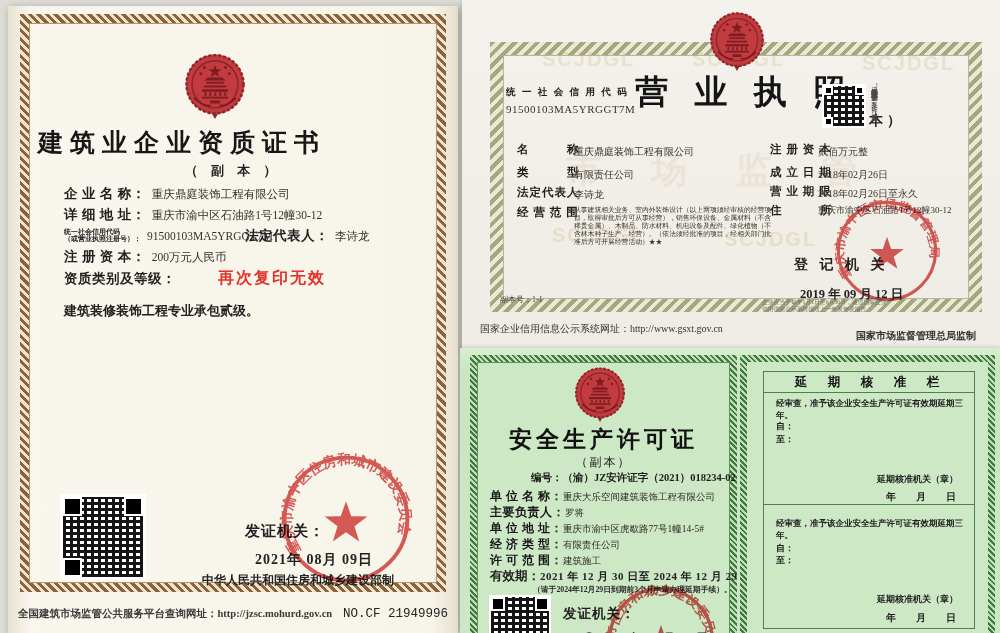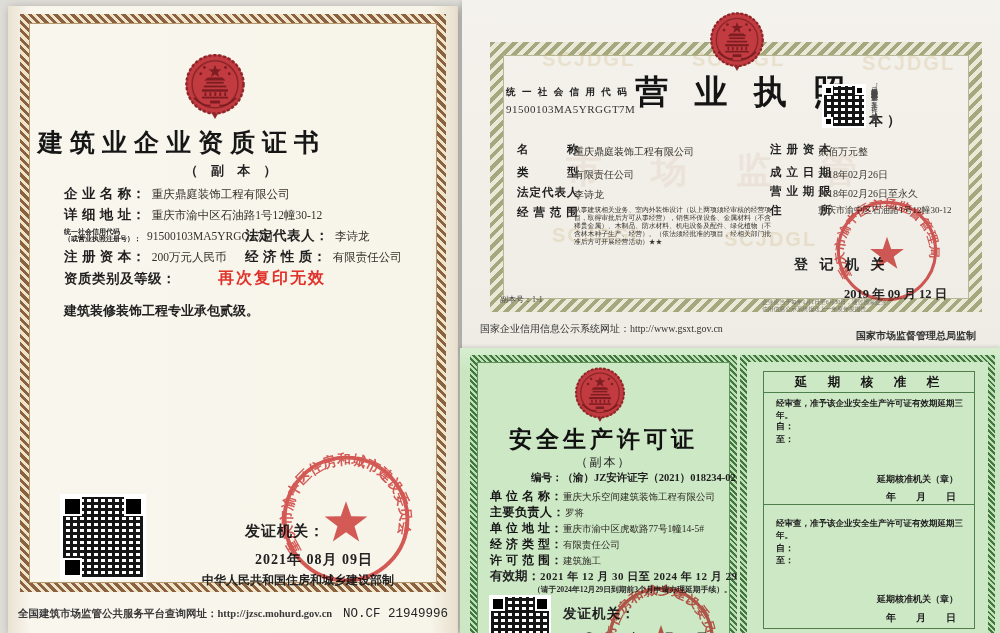--- a/index.html
+++ b/index.html
@@ -64,21 +64,21 @@
     font-size:14px;font-weight:bold;letter-spacing:4px;}
   .bl-qr{left:360px;top:84px;width:44px;height:44px;}
   .bl-qrnote{position:absolute;left:409px;top:83px;height:62px;writing-mode:vertical-rl;
     font-size:6.5px;line-height:7.5px;color:#4a4a4a;}
   .bl-l{position:absolute;font-weight:bold;font-size:11.5px;letter-spacing:1px;color:#1f1f1f;white-space:nowrap;}
   .bl-v{position:absolute;font-size:10px;color:#37322c;white-space:nowrap;}
   .bl-scope{white-space:normal;width:200px;font-size:6.8px;line-height:8px;}
   .bl-addr{white-space:normal;width:165px;font-size:9px;line-height:11px;}
   .bl-reg{position:absolute;left:332px;top:256px;font-size:14px;font-weight:bold;letter-spacing:4px;}
   .bl-stamp{left:372px;top:198px;width:106px;height:106px;}
-  .bl-date{position:absolute;left:338px;top:286px;font-size:12.5px;font-weight:bold;margin-left:44px;}
+  .bl-date{position:absolute;left:338px;top:286px;font-size:12.5px;font-weight:bold;}
   .bl-copyno{position:absolute;left:38px;top:294px;font-size:8px;color:#444;}
   .bl-annual{position:absolute;left:300px;top:299px;width:128px;font-size:5.8px;line-height:6.6px;color:#6e6e68;}
   .bl-footer-url{position:absolute;left:18px;top:322px;font-size:10px;color:#333;}
   .bl-footer-made{position:absolute;left:394px;top:329px;font-size:10px;font-weight:bold;color:#333;}
   .wm{position:absolute;color:rgba(193,158,88,.20);font-weight:bold;font-size:20px;
       letter-spacing:2px;font-family:"Liberation Sans","DejaVu Sans",sans-serif;}
   .wm-big{position:absolute;left:104px;top:146px;font-size:36px;letter-spacing:20px;
       color:rgba(186,128,88,.10);font-weight:bold;}
 
   
@@ -166,21 +166,20 @@
       </div>
       <div class="qrow">
         <span class="ql">详 细 地 址：</span><span class="qv">重庆市渝中区石油路1号12幢30-12</span>
       </div>
       <div class="qrow">
         <span class="ql-sm"><span>统一社会信用代码</span><br><span>（或营业执照注册号）：</span></span><span class="qv">91500103MA5YRGGT7M</span>
         <span class="col2"><span class="ql">法定代表人：</span><span class="qv">李诗龙</span></span>
       </div>
       <div class="qrow">
         <span class="ql">注 册 资 本：</span><span class="qv">200万元人民币</span>
-        <span class="col2"><span class="ql">经 济 性 质：</span><span class="qv">有限责任公司</span></span>
       </div>
       <div class="qrow">
         <span class="ql">资质类别及等级：</span><span class="redmark">再次复印无效</span>
       </div>
       <div class="qc-scope">建筑装修装饰工程专业承包贰级。</div>
     </div>
 
     <div class="qr qc-qr">
       <i class="qf tl"></i>
       <i class="qf tr"></i>

